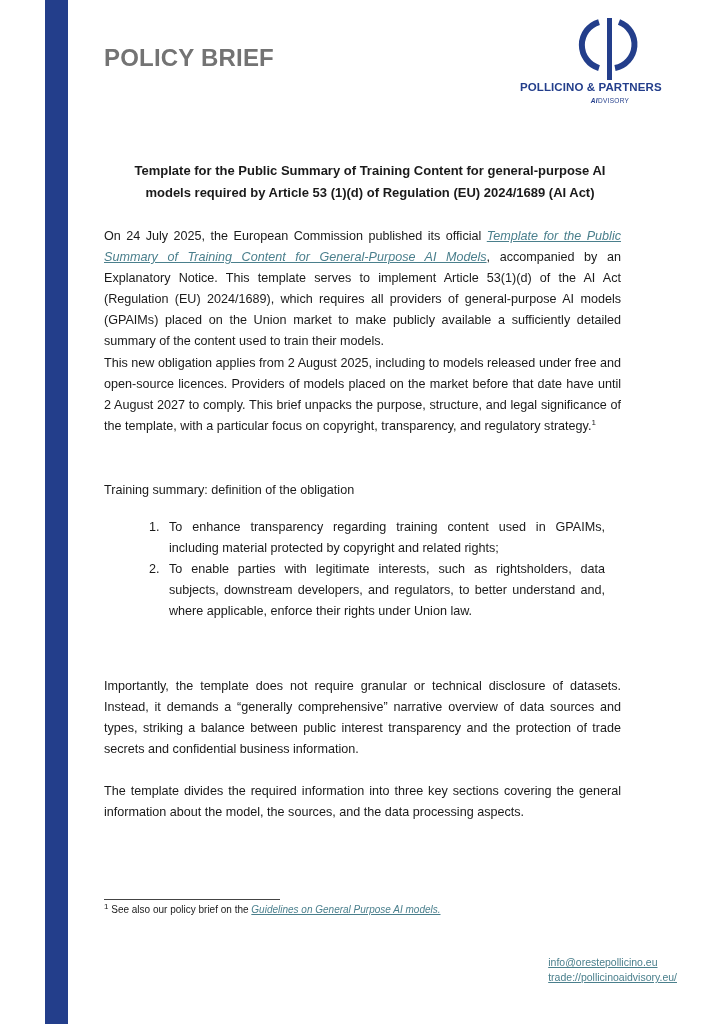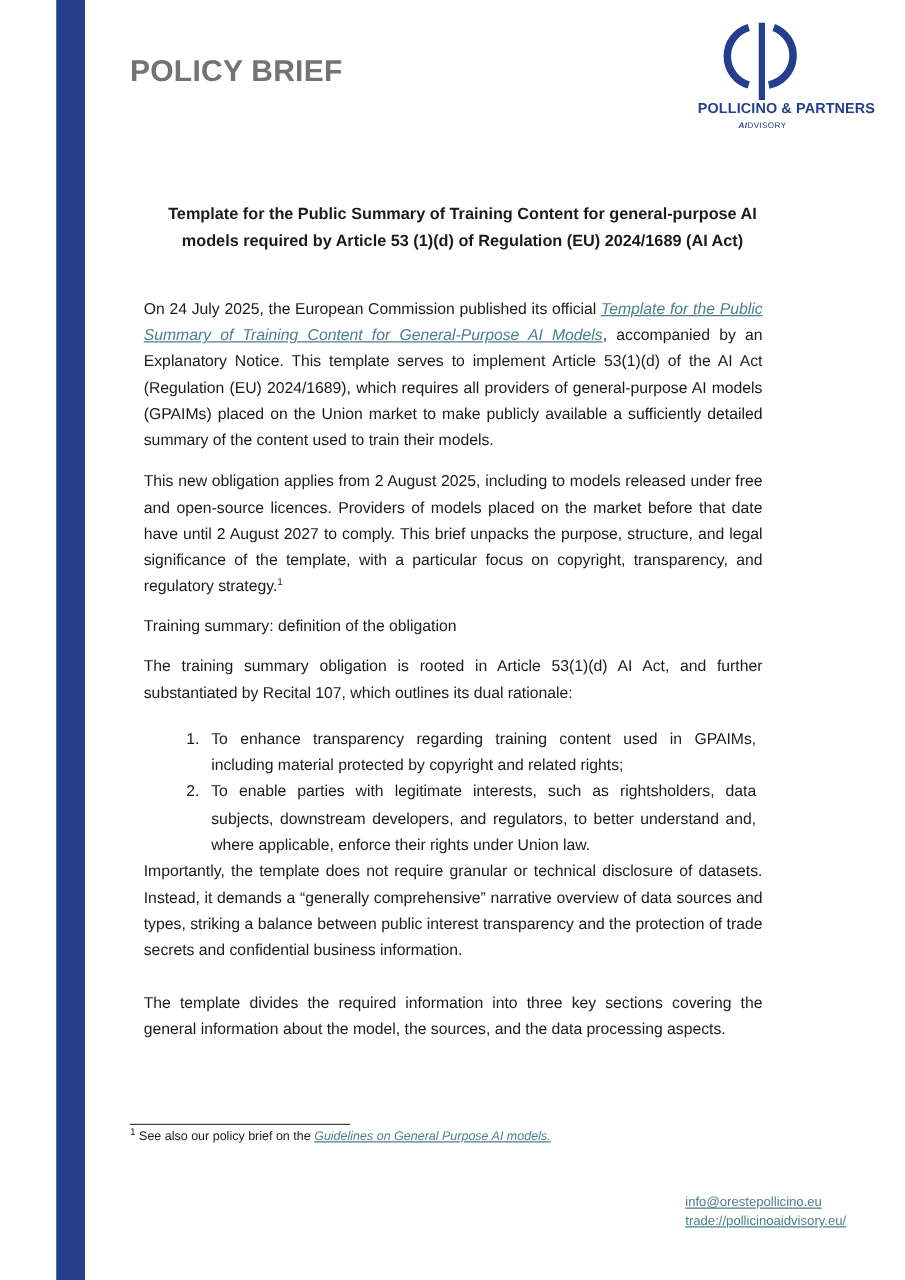--- a/index.html
+++ b/index.html
@@ -9,37 +9,37 @@
     font-family: "Liberation Sans", "DejaVu Sans", sans-serif;
   }
   .sidebar-bar { position: absolute; left: 45px; top: 0; width: 23px; height: 1024px; background: #233e8b; }
   .page-title {
     position: absolute; left: 104px; top: 44px; margin: 0;
     font-size: 24px; font-weight: bold; color: #737373; letter-spacing: 0.2px;
   }
   .logo { position: absolute; left: 520px; top: 18px; width: 180px; height: 80px; }
   .logo svg { position: absolute; left: 57px; top: 0; }
   .logo-name {
-    position: absolute; left: 0; top: 63px; width: 180px; text-align: right;
+    position: absolute; left: 0; top: 63px; width: 180px; text-align: left;
     font-size: 11.5px; font-weight: bold; color: #233e8b; letter-spacing: 0.1px;
   }
   .logo-tag {
     position: absolute; left: 0; top: 79px; width: 180px; text-align: center;
     font-size: 6.5px; color: #233e8b; letter-spacing: 0.3px;
   }
   .logo-tag b { font-style: italic; }
   .doc-heading {
     position: absolute; left: 110px; top: 160px; width: 520px; margin: 0;
     text-align: center; font-size: 13px; font-weight: bold; line-height: 22px; color: #1a1a1a;
   }
   .body-text {
     position: absolute; left: 104px; width: 517px;
     font-size: 12.6px; line-height: 21.1px; text-align: justify; margin: 0;
   }
-  .body-text p { margin: 11px; }
+  .body-text p { margin: 0; }
   a.doc-link { color: #4a7f8c; font-style: italic; text-decoration: underline; }
   .section-title { margin: 0; }
   ol.rationale { margin: 16px; padding-left: 43px; }
   ol.rationale li { padding-left: 6px; }
   sup { font-size: 8px; line-height: 0; }
   .footnote-rule { position: absolute; left: 104px; top: 899px; width: 176px; height: 1px; background: #444; }
   .footnote { position: absolute; left: 104px; top: 904px; font-size: 10px; color: #1a1a1a; }
   .footnote a { color: #4a7f8c; font-style: italic; text-decoration: underline; }
   .contact { position: absolute; right: 47px; top: 955px; text-align: left; font-size: 10.5px; line-height: 15px; }
   .contact a { color: #4a7f8c; text-decoration: underline; display: block; }
@@ -63,21 +63,20 @@
 
 <h2 class="doc-heading">Template for the Public Summary of Training Content for general-purpose AI models required by Article 53 (1)(d) of Regulation (EU) 2024/1689 (AI Act)</h2>
 
 <div class="body-text" style="top:226px;">
   <p><span>On 24 July 2025, the European Commission published its official </span><a class="doc-link" href="#">Template for the Public Summary of Training Content for General-Purpose AI Models</a><span>, accompanied by an Explanatory Notice. This template serves to implement Article 53(1)(d) of the AI Act (Regulation (EU) 2024/1689), which requires all providers of general-purpose AI models (GPAIMs) placed on the Union market to make publicly available a sufficiently detailed summary of the content used to train their models.</span></p>
   <p><span>This new obligation applies from 2 August 2025, including to models released under free and open-source licences. Providers of models placed on the market before that date have until 2 August 2027 to comply. This brief unpacks the purpose, structure, and legal significance of the template, with a particular focus on copyright, transparency, and regulatory strategy.</span><sup>1</sup></p>
 </div>
 
 <div class="body-text" style="top:480px;">
   <p class="section-title">Training summary: definition of the obligation</p>
-  <p>The training summary obligation is rooted in Article 53(1)(d) AI Act, and further substantiated by Recital 107, which outlines its dual rationale:</p>
   <ol class="rationale">
     <li>To enhance transparency regarding training content used in GPAIMs, including material protected by copyright and related rights;</li>
     <li>To enable parties with legitimate interests, such as rightsholders, data subjects, downstream developers, and regulators, to better understand and, where applicable, enforce their rights under Union law.</li>
   </ol>
 </div>
 
 <div class="body-text" style="top:676px;">
   <p>Importantly, the template does not require granular or technical disclosure of datasets. Instead, it demands a “generally comprehensive” narrative overview of data sources and types, striking a balance between public interest transparency and the protection of trade secrets and confidential business information.</p>
 </div>
 

